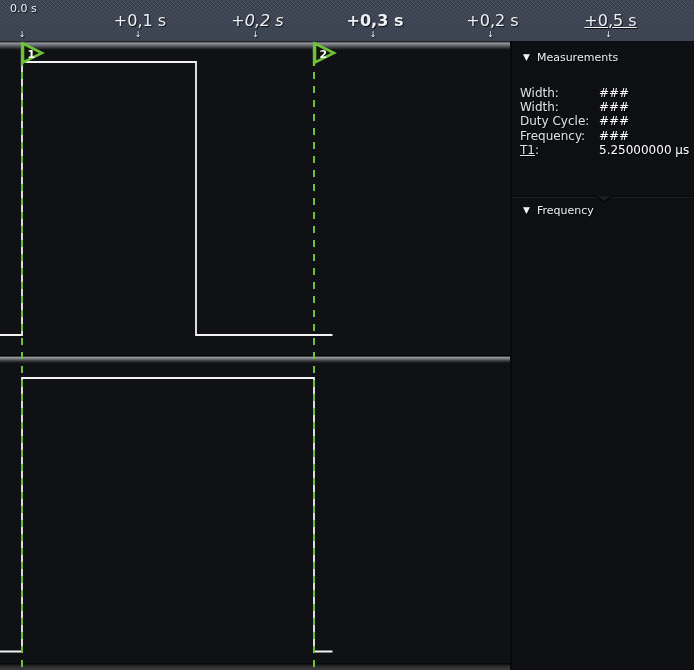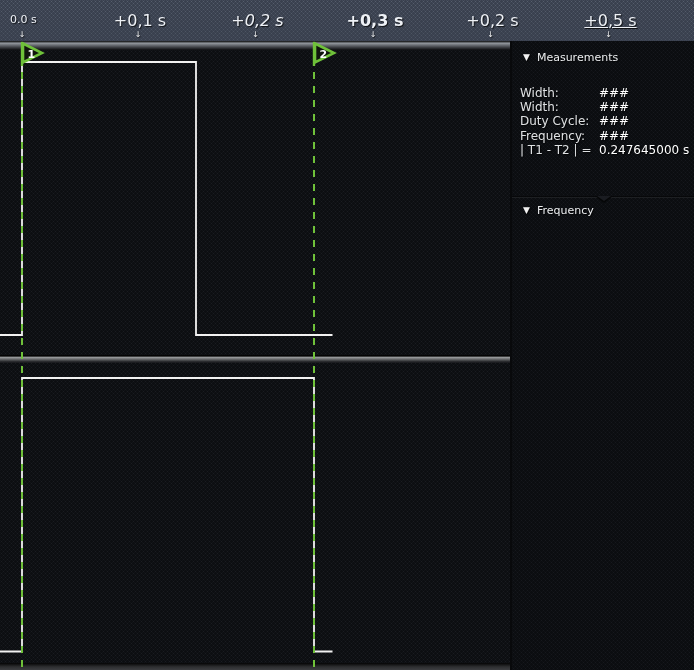--- a/index.html
+++ b/index.html
@@ -15,21 +15,21 @@
     position:absolute; left:0; top:0; width:694px; height:41px;
     background-color:#4d5564;
     background-image:
       radial-gradient(circle at 1.5px 1.5px, #39404e 1.1px, transparent 1.6px),
       radial-gradient(circle at 1.5px 1.5px, #39404e 1.1px, transparent 1.6px),
       linear-gradient(180deg,#565e6d 0%,#4a5260 100%);
     background-size:4px 4px, 4px 4px, 100% 100%;
     background-position:0 0, 2px 2px, 0 0;
   }
   .origin-label {
-    position:absolute; left:10px; top:13px; font-size:11px; color:#eef1f6;
+    position:absolute; left:10px; top:2px; font-size:11px; color:#eef1f6;
     text-shadow:1px 1px 1px rgba(0,0,0,.75); white-space:nowrap;
   }
   .tick-label {
     position:absolute; top:11px; transform:translateX(-50%);
     font-size:16px; color:#eef1f6; text-shadow:1px 1px 1px rgba(0,0,0,.75);
     white-space:nowrap;
   }
   .tick-arrow {
     position:absolute; top:31px; transform:translateX(-50%);
     font-size:8px; line-height:8px; color:#f2f2f2;
@@ -159,22 +159,22 @@
         </div>
         <div class="mrow">
           <span class="lbl"><span class="u"></span><span>Duty Cycle:</span></span>
           <span class="val">###</span>
         </div>
         <div class="mrow">
           <span class="lbl"><span class="u"></span><span>Frequency:</span></span>
           <span class="val">###</span>
         </div>
         <div class="mrow">
-          <span class="lbl"><span class="u"></span><span>| T1 - T2 | =</span></span>
-          <span class="val">0.247645000 s</span>
+          <span class="lbl"><span class="u">T1</span><span>:</span></span>
+          <span class="val">5.25000000 µs</span>
         </div>
       </div>
 
     <div class="section-divider">
       <span class="notch-outer"></span>
       <span class="notch-inner"></span>
     </div>
 
     <div class="panel-header" id="analyzers-header">
       <span class="tri">▼</span>

